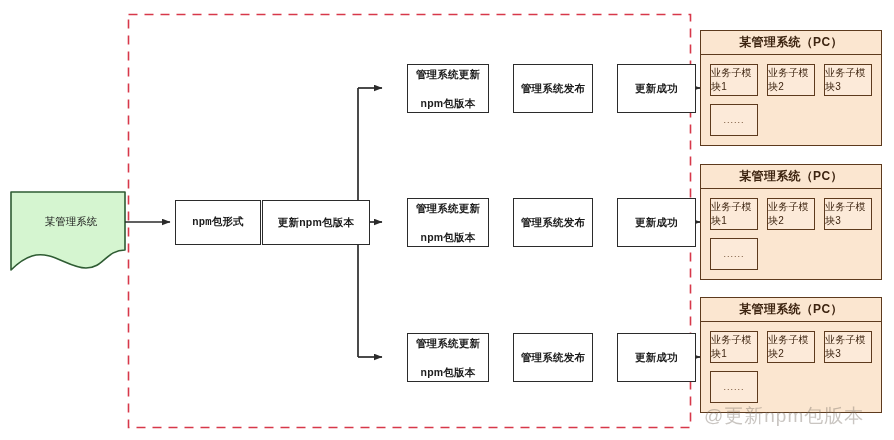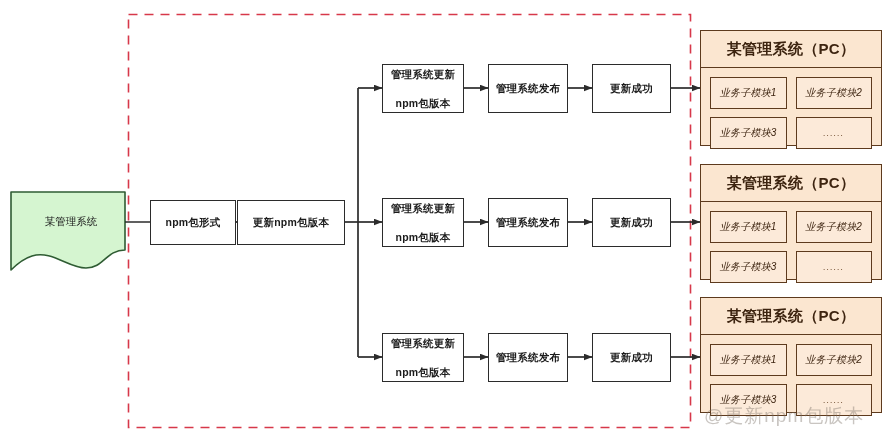--- a/index.html
+++ b/index.html
@@ -32,20 +32,21 @@
     background: #ffffff;
     display: flex;
     align-items: center;
     justify-content: center;
     text-align: center;
     color: #1b1b1b;
     font-size: 10.5px;
     font-weight: bold;
     line-height: 1.35;
     letter-spacing: 0.2px;
+    margin-left: 25px;
   }
   .pbox span { display: block; padding: 0 3px; }
 
   
   .doc-label {
     position: absolute;
     left: 12px;
     top: 215px;
     width: 118px;
     text-align: center;
@@ -56,39 +57,38 @@
 
   
   .panel {
     position: absolute;
     box-sizing: border-box;
     border: 1.6px solid #5d3a1d;
     background: #fbe6d0;
   }
   .panel-header {
     box-sizing: border-box;
-    height: 37px;
+    height: 24px;
     border-bottom: 1.6px solid #5d3a1d;
     display: flex;
     align-items: center;
     justify-content: center;
-    font-size: 15px;
+    font-size: 12px;
     font-weight: bold;
     color: #3d2410;
     letter-spacing: 0.3px;
   }
   .panel-body {
     box-sizing: border-box;
     padding: 9px 9px 9px 9px;
     display: grid;
-    grid-template-columns: 1fr 1fr;
+    grid-template-columns: 1fr 1fr 1fr;
     grid-template-rows: 1fr 1fr;
     gap: 8px 9px;
     height: calc(100% - 24px);
-    font-style: italic;
   }
   .mod {
     box-sizing: border-box;
     border: 1.5px solid #5d3a1d;
     background: #fcead9;
     display: flex;
     align-items: center;
     justify-content: center;
     font-size: 10px;
     color: #3d2410;
@@ -147,21 +147,21 @@
     <line x1="567" y1="222" x2="592" y2="222" stroke="#2b2b2b" stroke-width="1.7" marker-end="url(#arrowhead)"></line>
     <line x1="670" y1="222" x2="700" y2="222" stroke="#2b2b2b" stroke-width="1.7" marker-end="url(#arrowhead)"></line>
 
     <line x1="463" y1="357" x2="488" y2="357" stroke="#2b2b2b" stroke-width="1.7" marker-end="url(#arrowhead)"></line>
     <line x1="567" y1="357" x2="592" y2="357" stroke="#2b2b2b" stroke-width="1.7" marker-end="url(#arrowhead)"></line>
     <line x1="670" y1="357" x2="700" y2="357" stroke="#2b2b2b" stroke-width="1.7" marker-end="url(#arrowhead)"></line>
   </svg>
 
   <div class="doc-label">某管理系统</div>
 
-  <div class="pbox" style="left:150px; top:200px; width:86px; height:45px;">
+  <div class="pbox" style="left:150px; top:200px; width:86px; height:45px;font-family:Liberation Mono, monospace;">
     <span>npm包形式</span>
   </div>
 
   <div class="pbox" style="left:237px; top:200px; width:108px; height:45px;">
     <span>更新npm包版本</span>
   </div>
 
   <div class="pbox" style="left:382px; top:64px; width:82px; height:49px;">
     <span>
       <span>管理系统更新</span><br>

